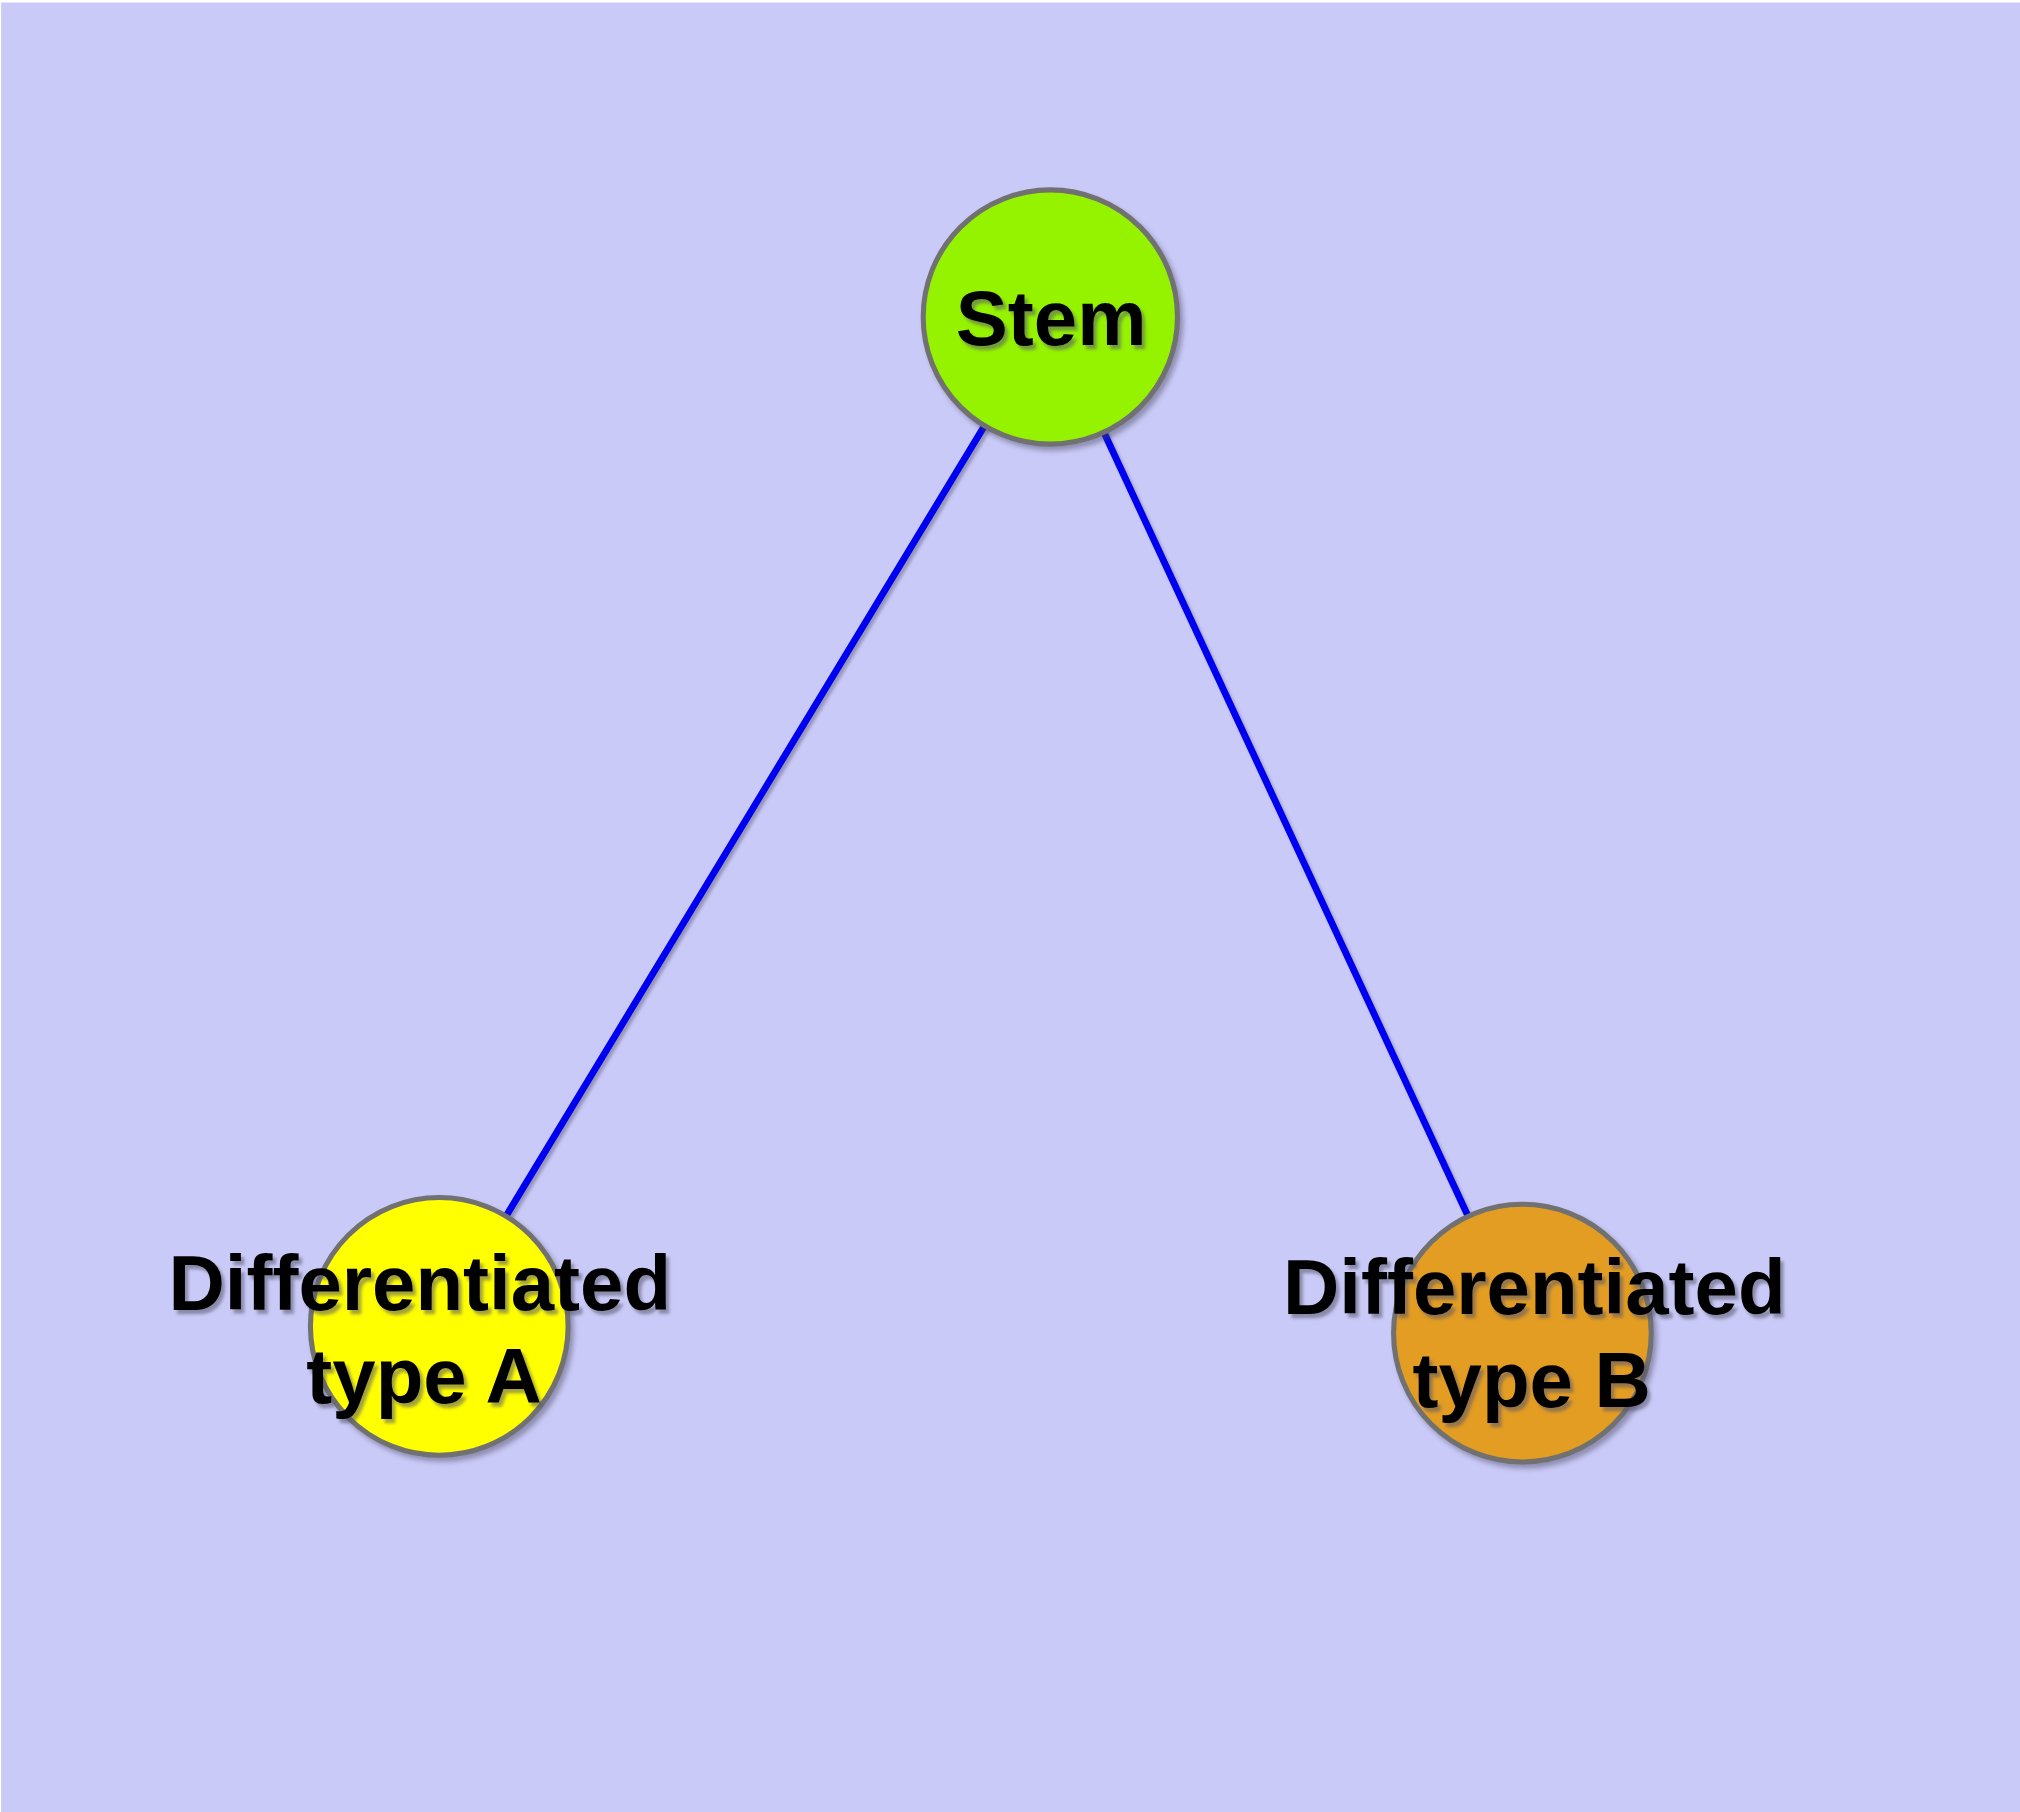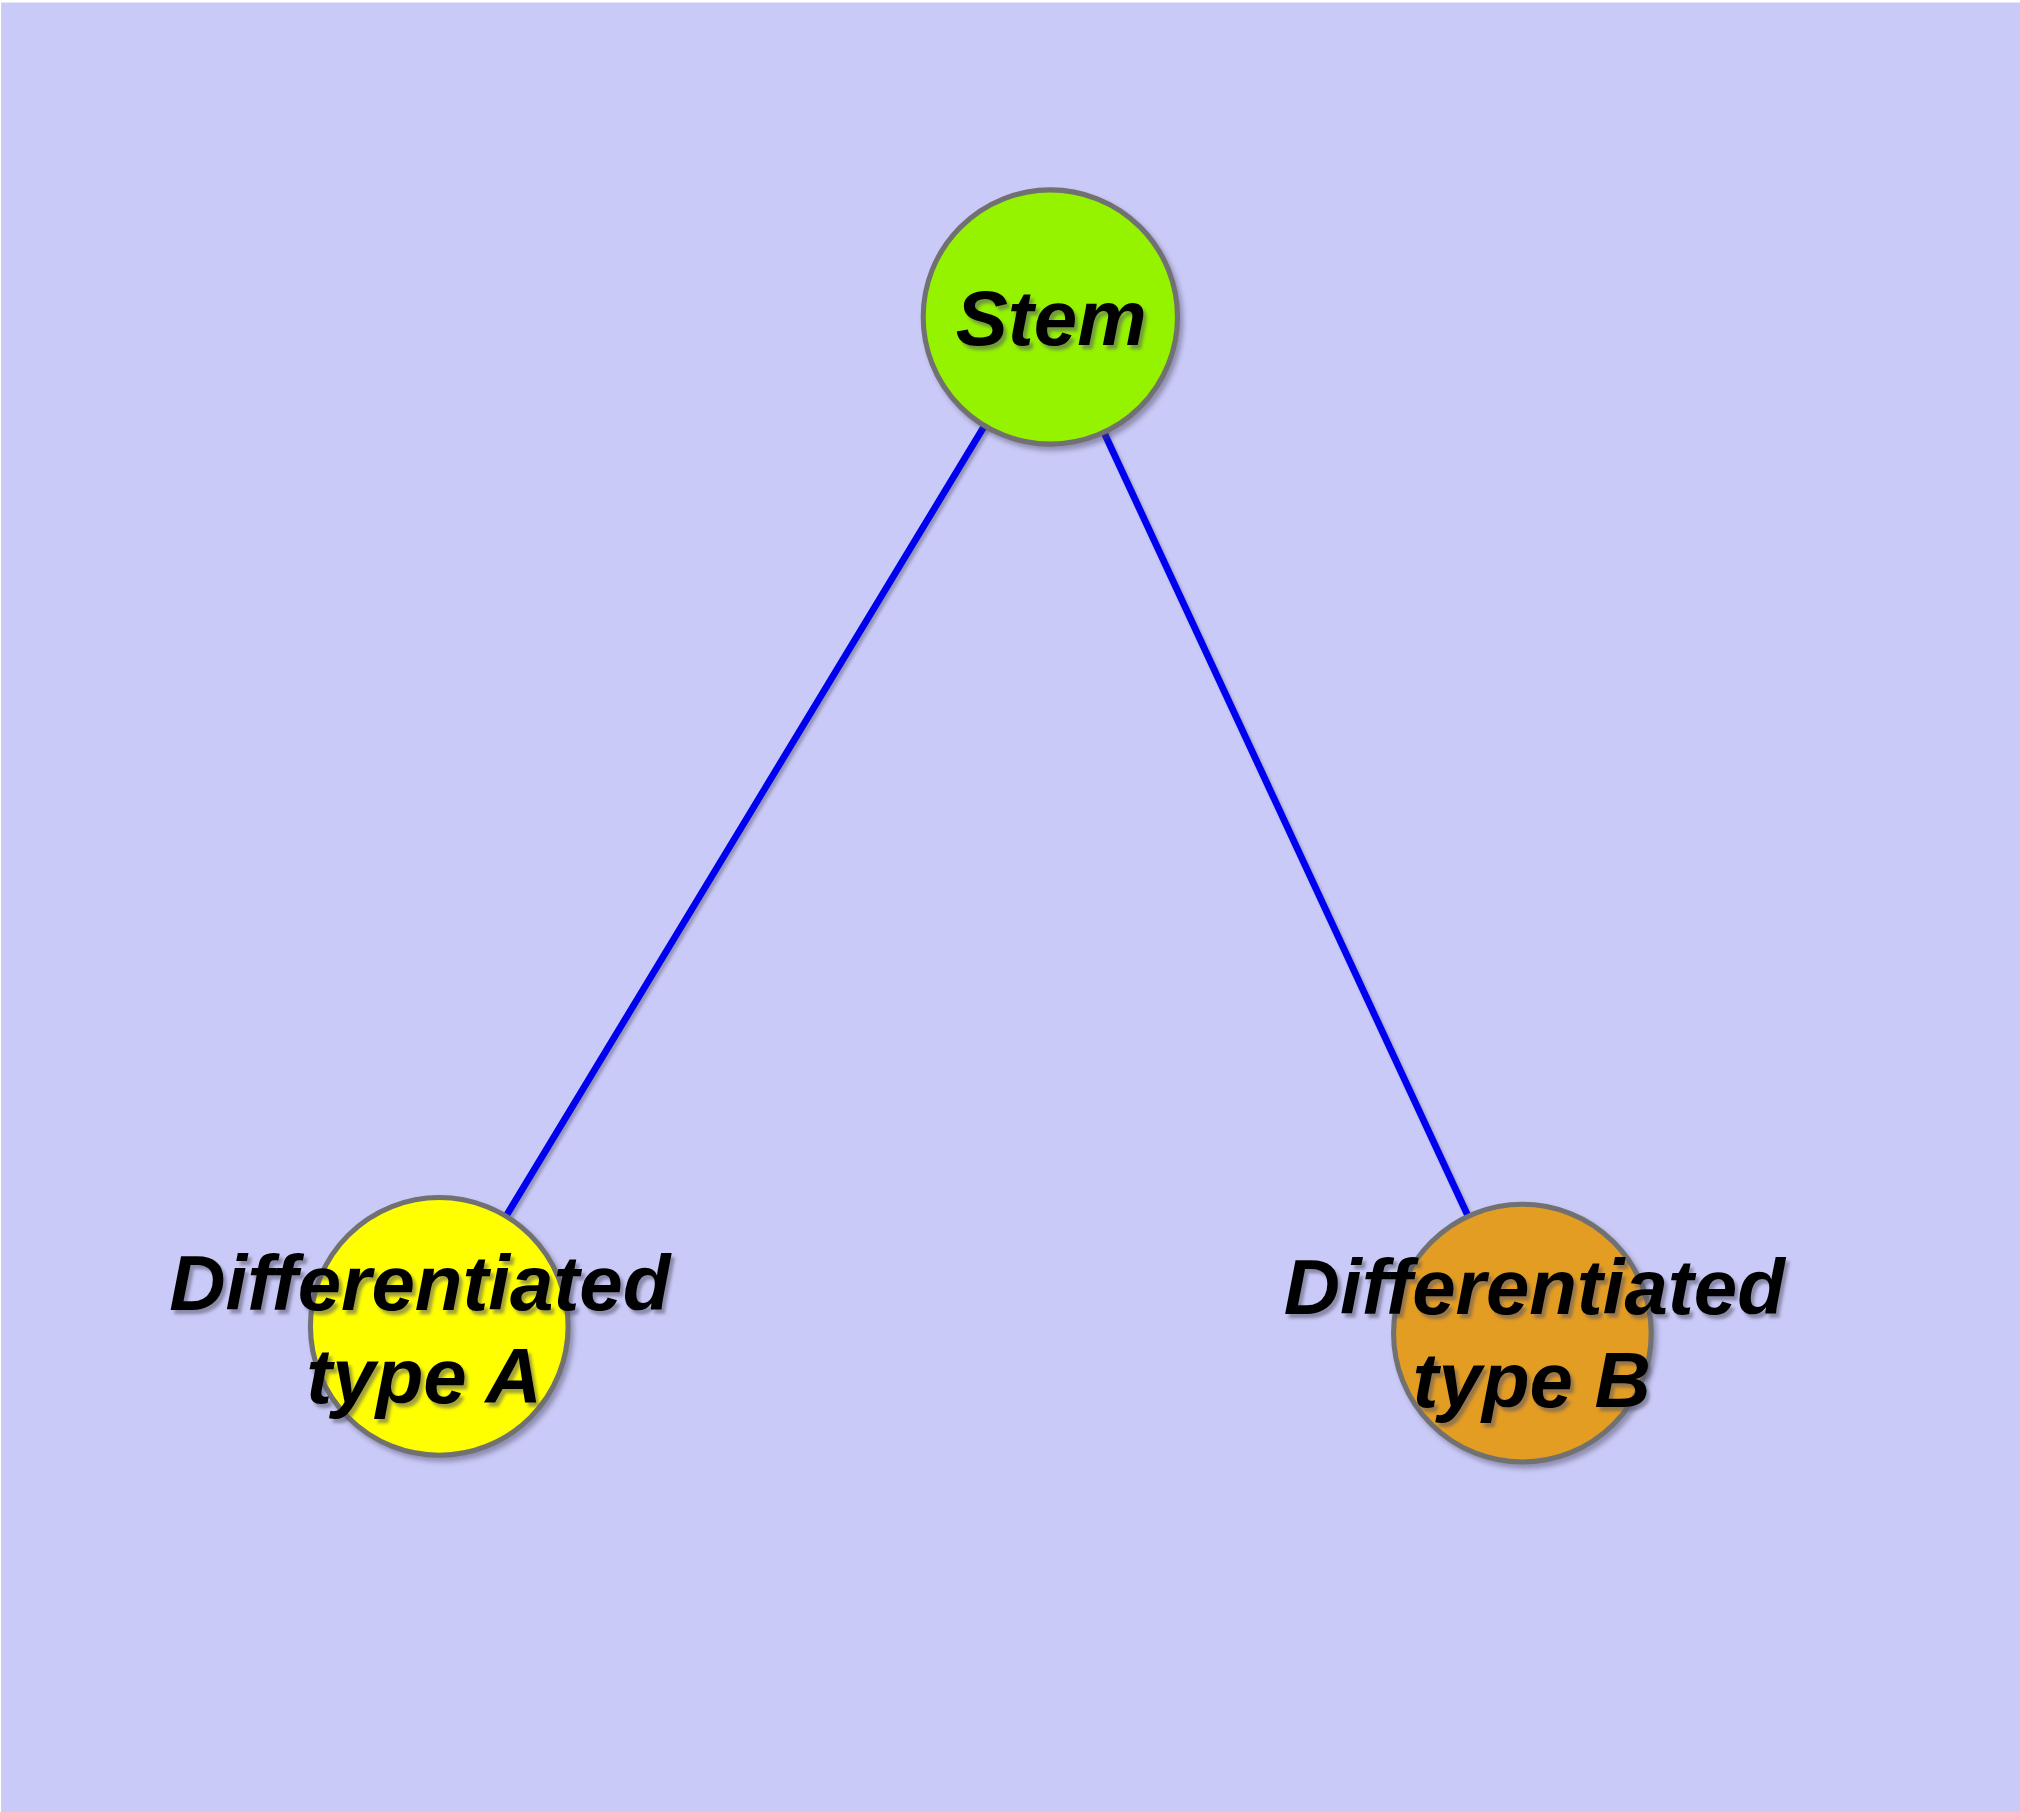--- a/index.html
+++ b/index.html
@@ -7,21 +7,20 @@
     padding: 0;
     background: #ffffff;
     width: 2021px;
     height: 1812px;
     overflow: hidden;
   }
   #stage {
     position: relative;
     width: 1942px;
     height: 1812px;
-    font-style: italic;
   }
   svg {
     display: block;
     width: 2021px;
     height: 1812px;
   }
   .edges line {
     stroke-width: 8;
     stroke-linecap: round;
     filter: drop-shadow(3px 4px 2px rgba(70, 70, 95, 0.40));

